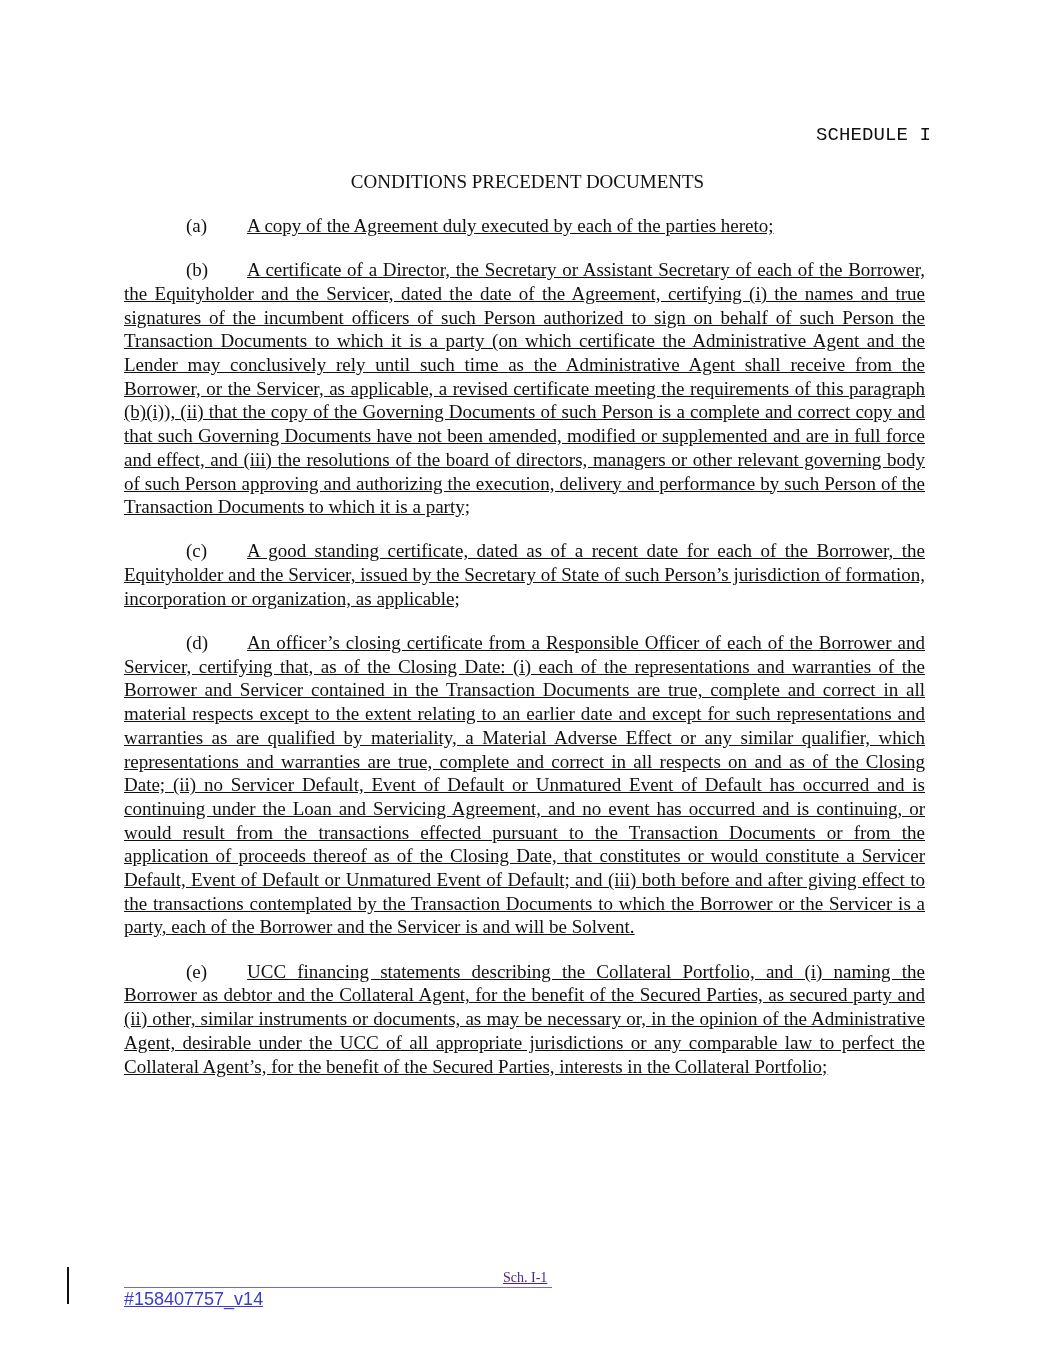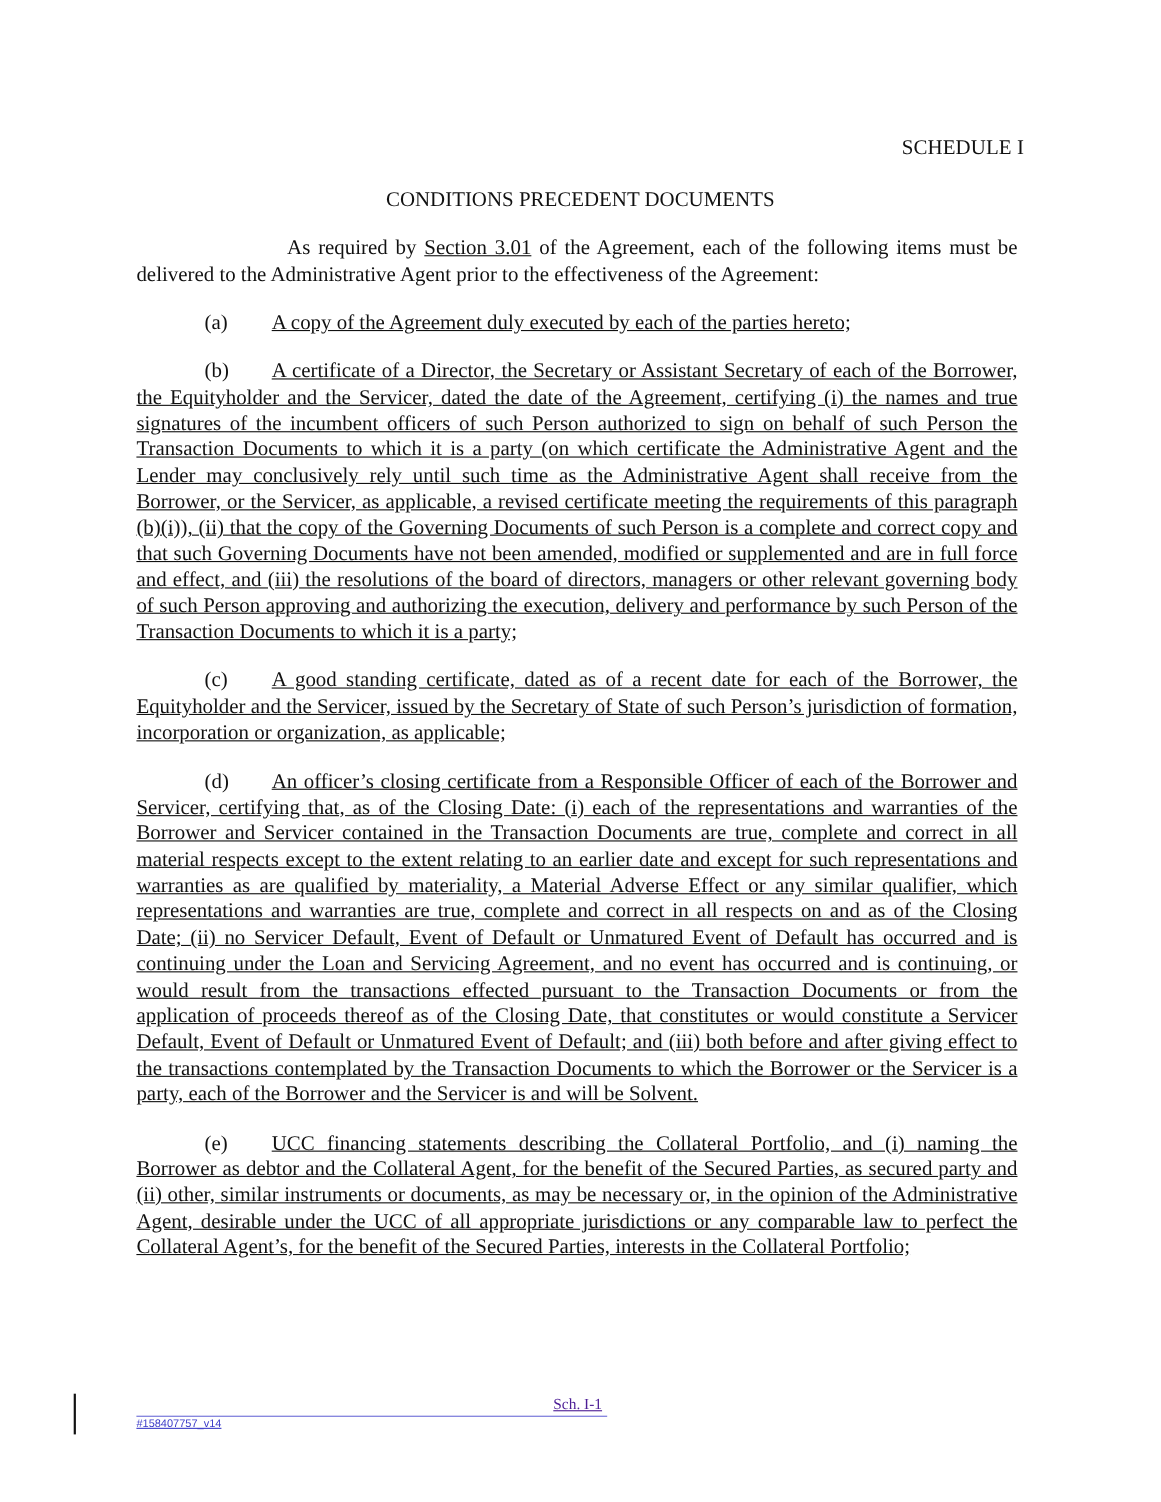--- a/index.html
+++ b/index.html
@@ -1,41 +1,40 @@
 <!DOCTYPE html>
 <html><head>
 <meta charset="utf-8">
 <style>
   html, body { margin: 0; padding: 0; background: #ffffff; }
   body { width: 1055px; height: 1365px; position: relative; overflow: hidden;
          font-family: "Liberation Serif", serif; color: #111111; }
   .page { position: absolute; left: 0; top: 0; width: 1055px; height: 1365px; }
-  .schedule { position: absolute; right: 124px; top: 124px; font-size: 19px; letter-spacing: 0.1px; }
+  .schedule { position: absolute; right: 124px; top: 124px; font-size: 19px; letter-spacing: 0.1px; font-family: Liberation Mono, monospace; }
   .title { position: absolute; left: 0; width: 1055px; top: 171px; text-align: center; font-size: 19px; }
   .body { position: absolute; left: 124px; width: 801px; top: 214px; font-size: 19px; line-height: 23.7px; }
   .para { text-align: justify; margin: 0 0 20.5px 0; }
   .para.intro { text-indent: 137px; }
   .para.item { text-indent: 62px; text-decoration: underline; }
   .label { display: inline-block; width: 61px; text-indent: 0; }
   .para.item .label { width: 61px; }
   .u { text-decoration: underline; }
   .footer-bar { position: absolute; left: 67px; top: 1267px; width: 2px; height: 37px; background: #111; }
   .footer-line { position: absolute; left: 124px; top: 1287px; width: 428px; height: 1px; background: #6b6bd6; }
   .footer-page { position: absolute; left: 503px; top: 1270px; font-size: 14px; color: #4c1d95; text-decoration: underline; }
-  .footer-doc { position: absolute; left: 124px; top: 1289px; font-family: "Liberation Sans", sans-serif; font-size: 10px; color: #3b3bc8; text-decoration: underline; }
+  .footer-doc { position: absolute; left: 124px; top: 1289px; font-family: "Liberation Sans", sans-serif; font-size: 18px; color: #3b3bc8; text-decoration: underline; }
 </style>
 </head>
 <body>
 
 <div class="page">
   <div class="schedule">SCHEDULE I</div>
   <div class="title">CONDITIONS PRECEDENT DOCUMENTS</div>
 
   <div class="body">
-    <p class="para intro"><span>As required by </span><span class="u">Section 3.01</span><span> of the Agreement, each of the following items must be delivered to the Administrative Agent prior to the effectiveness of the Agreement:</span></p>
 
     <p class="para item"><span class="label">(a)</span><span>A copy of the Agreement duly executed by each of the parties hereto;</span></p>
 
     <p class="para item"><span class="label">(b)</span><span>A certificate of a Director, the Secretary or Assistant Secretary of each of the Borrower, the Equityholder and the Servicer, dated the date of the Agreement, certifying (i) the names and true signatures of the incumbent officers of such Person authorized to sign on behalf of such Person the Transaction Documents to which it is a party (on which certificate the Administrative Agent and the Lender may conclusively rely until such time as the Administrative Agent shall receive from the Borrower, or the Servicer, as applicable, a revised certificate meeting the requirements of this paragraph (b)(i)), (ii) that the copy of the Governing Documents of such Person is a complete and correct copy and that such Governing Documents have not been amended, modified or supplemented and are in full force and effect, and (iii) the resolutions of the board of directors, managers or other relevant governing body of such Person approving and authorizing the execution, delivery and performance by such Person of the Transaction Documents to which it is a party;</span></p>
 
     <p class="para item"><span class="label">(c)</span><span>A good standing certificate, dated as of a recent date for each of the Borrower, the Equityholder and the Servicer, issued by the Secretary of State of such Person’s jurisdiction of formation, incorporation or organization, as applicable;</span></p>
 
     <p class="para item"><span class="label">(d)</span><span>An officer’s closing certificate from a Responsible Officer of each of the Borrower and Servicer, certifying that, as of the Closing Date: (i) each of the representations and warranties of the Borrower and Servicer contained in the Transaction Documents are true, complete and correct in all material respects except to the extent relating to an earlier date and except for such representations and warranties as are qualified by materiality, a Material Adverse Effect or any similar qualifier, which representations and warranties are true, complete and correct in all respects on and as of the Closing Date; (ii) no Servicer Default, Event of Default or Unmatured Event of Default has occurred and is continuing under the Loan and Servicing Agreement, and no event has occurred and is continuing, or would result from the transactions effected pursuant to the Transaction Documents or from the application of proceeds thereof as of the Closing Date, that constitutes or would constitute a Servicer Default, Event of Default or Unmatured Event of Default; and (iii) both before and after giving effect to the transactions contemplated by the Transaction Documents to which the Borrower or the Servicer is a party, each of the Borrower and the Servicer is and will be Solvent.</span></p>
 
     <p class="para item"><span class="label">(e)</span><span>UCC financing statements describing the Collateral Portfolio, and (i) naming the Borrower as debtor and the Collateral Agent, for the benefit of the Secured Parties, as secured party and (ii) other, similar instruments or documents, as may be necessary or, in the opinion of the Administrative Agent, desirable under the UCC of all appropriate jurisdictions or any comparable law to perfect the Collateral Agent’s, for the benefit of the Secured Parties, interests in the Collateral Portfolio;</span></p>

